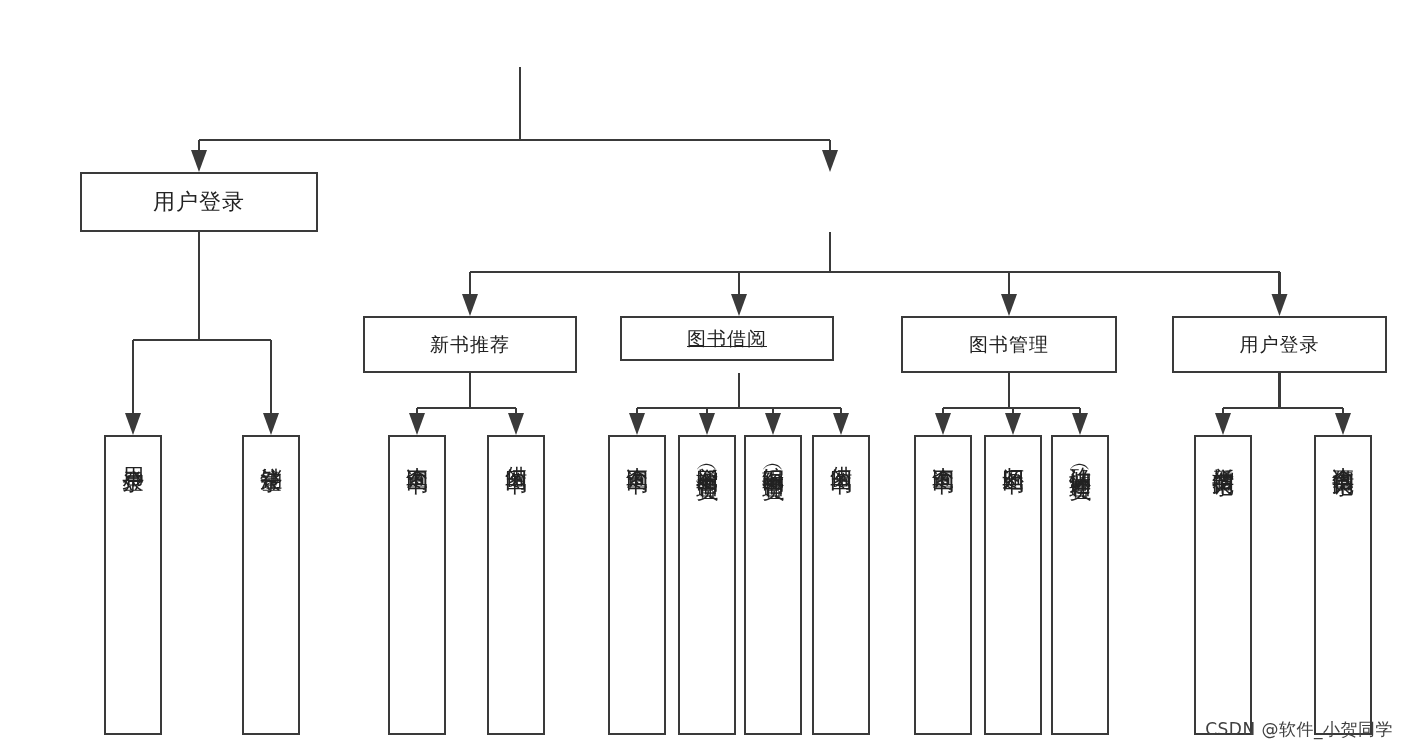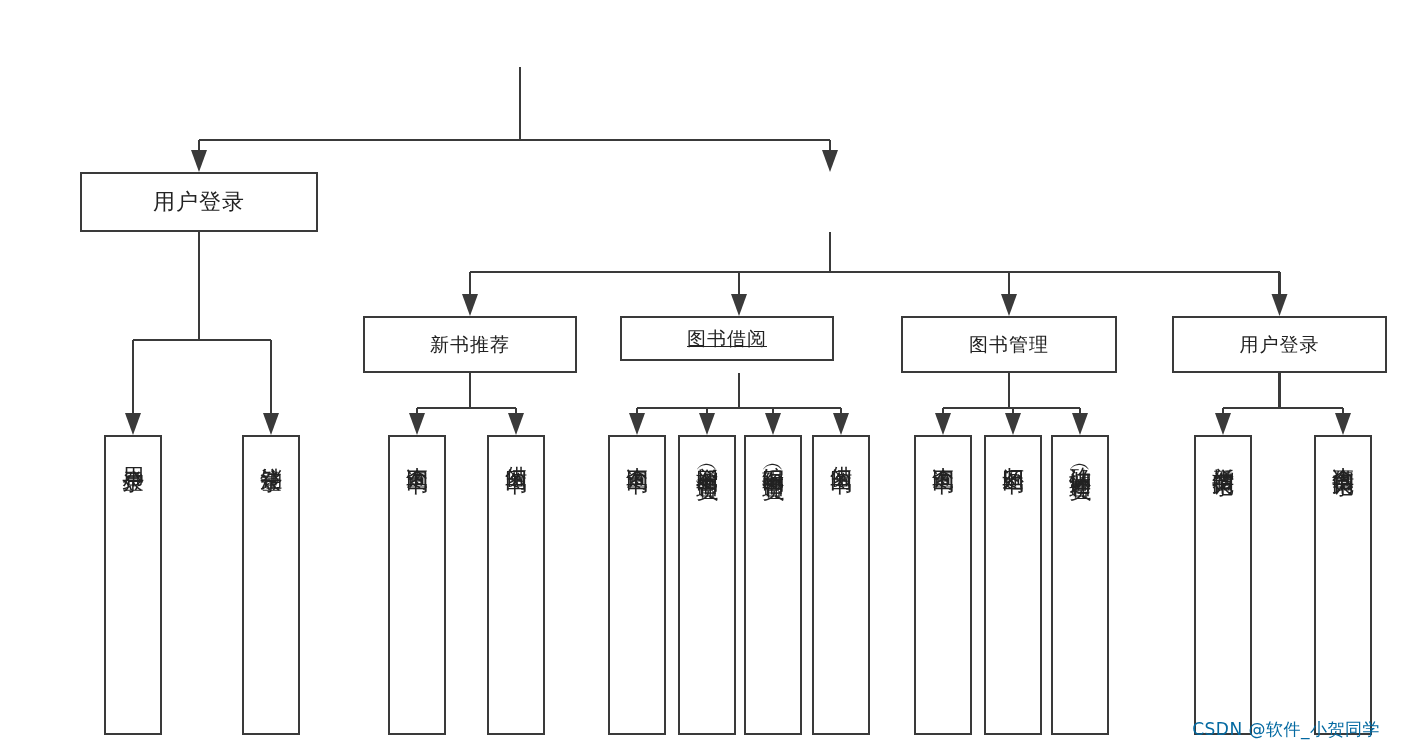--- a/index.html
+++ b/index.html
@@ -54,24 +54,24 @@
     letter-spacing: 2px;
     line-height: 1.02;
     white-space: nowrap;
   }
   .hlabel {
     white-space: nowrap;
     letter-spacing: 1px;
   }
   .watermark {
     position: absolute;
-    right: 25px;
+    right: 12px;
     bottom: 6px;
     font-size: 17px;
-    color: #0369a1;
+    color: #404040;
     z-index: 5;
     white-space: nowrap;
     letter-spacing: 0.5px;
   }
 </style>
 </head>
 <body>
 
 <div id="canvas">
 

